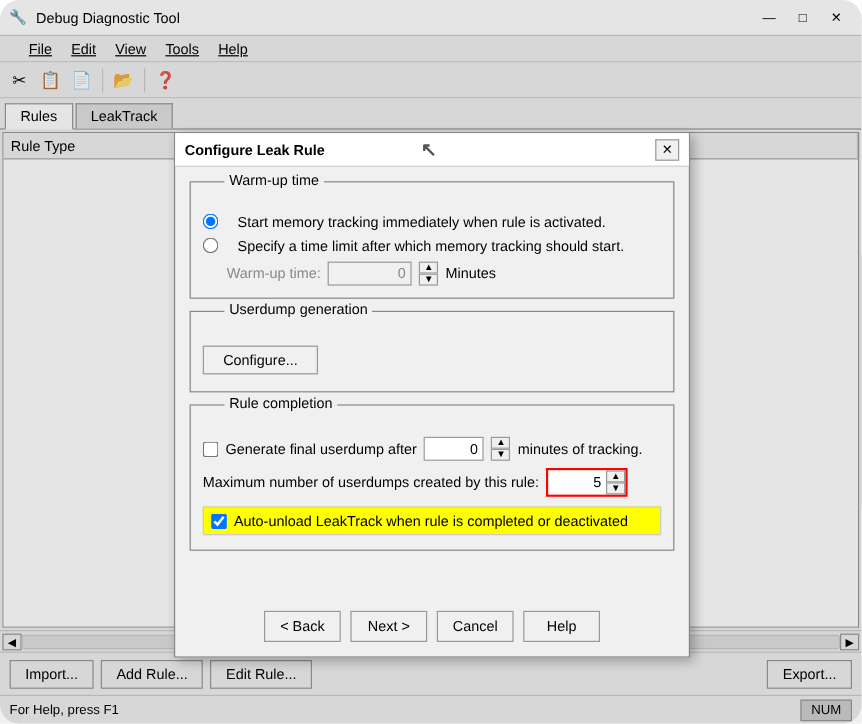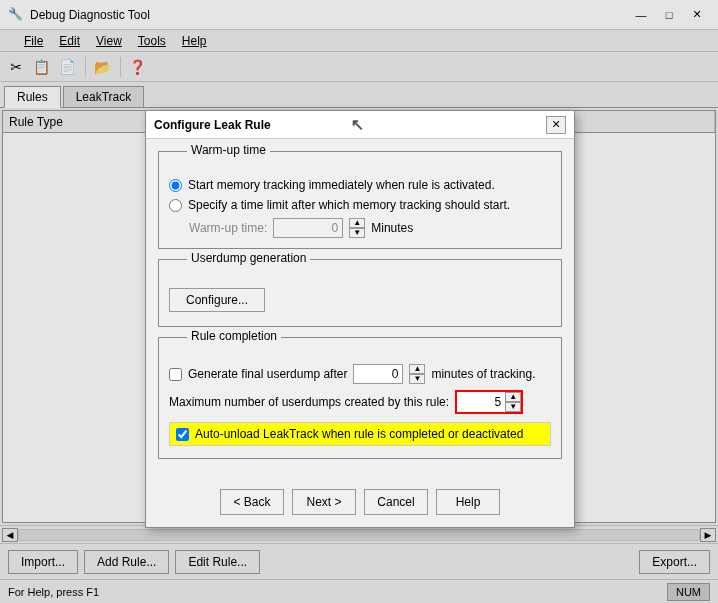--- a/index.html
+++ b/index.html
@@ -38,33 +38,33 @@
     
     .bottom-toolbar { background: #f0f0f0; height: 36px; border-top: 1px solid #ccc; display: flex; align-items: center; padding: 0 8px; gap: 6px; }
     .bottom-btn { height: 24px; padding: 0 12px; border: 1px solid #999; background: #f0f0f0; cursor: pointer; font-size: 12px; }
     .bottom-btn-right { margin-left: auto; }
 
     
     .scroll-area { background: #f0f0f0; height: 18px; border-top: 1px solid #ccc; display: flex; align-items: center; padding: 0 2px; }
     .scroll-track { flex: 1; height: 12px; background: #e0e0e0; border: 1px solid #ccc; border-radius: 2px; }
 
     
-    .modal-overlay { position: fixed; top: 0; left: 0; width: 718px; height: 603px; background: rgba(0,0,0,0.1); z-index: 100; display: flex; justify-content: center; align-items: center; }
+    .modal-overlay { position: fixed; top: 0; left: 0; width: 718px; height: 603px; background: rgba(0,0,0,0.1); z-index: 100; display: flex; justify-content: center; align-items: center; border-radius: 16px; }
 
     
     .dialog { background: #f0f0f0; border: 1px solid #888; box-shadow: 3px 3px 10px rgba(0,0,0,0.3); width: 430px; position: absolute; top: 110px; left: 145px; }
     .dialog-title { background: #fff; border-bottom: 1px solid #ccc; height: 28px; display: flex; align-items: center; padding: 0 8px; font-size: 12px; font-weight: bold; }
     .dialog-close { margin-left: auto; width: 20px; height: 18px; border: 1px solid #999; background: #f0f0f0; cursor: pointer; display: flex; align-items: center; justify-content: center; font-size: 11px; }
     .dialog-body { padding: 12px; }
 
     
     .group { border: 1px solid #888; margin-bottom: 10px; padding: 6px 10px 10px; }
     .group-title { font-size: 12px; margin-left: 18px; padding: 0 4px; background: #f0f0f0; position: relative; top: -15px; margin-bottom: -10px; display: inline-block; }
 
-    .radio-row { display: flex; align-items: flex-end; margin: 6px 0; gap: 6px; font-size: 12px; cursor: pointer; }
+    .radio-row { display: flex; align-items: flex-start; margin: 6px 0; gap: 16px; font-size: 12px; cursor: pointer; }
     .radio-row input[type=radio] { margin: 0; }
 
     .warmup-row { display: flex; align-items: center; gap: 6px; margin-top: 6px; padding-left: 20px; }
     .warmup-label { font-size: 12px; color: #888; }
     .warmup-input { width: 70px; height: 20px; border: 1px solid #999; background: #f0f0f0; color: #888; padding: 0 4px; font-size: 12px; text-align: right; }
     .spin-btn { display: flex; flex-direction: column; }
     .spin-up, .spin-down { width: 16px; height: 10px; border: 1px solid #999; background: #f0f0f0; display: flex; align-items: center; justify-content: center; font-size: 8px; cursor: pointer; line-height: 1; }
 
     .configure-btn { height: 24px; padding: 0 16px; border: 1px solid #999; background: #f0f0f0; cursor: pointer; font-size: 12px; margin: 4px 0; }
 
@@ -72,21 +72,21 @@
     .completion-checkbox { margin: 0; }
     .completion-input { width: 50px; height: 20px; border: 1px solid #999; background: #fff; padding: 0 4px; font-size: 12px; text-align: right; }
     .max-row { display: flex; align-items: center; gap: 6px; margin: 6px 0; font-size: 12px; }
     .max-input-wrap { display: flex; align-items: center; border: 2px solid #ff0000; background: #fff; }
     .max-input { width: 48px; height: 20px; border: none; outline: none; padding: 0 4px; font-size: 12px; text-align: right; background: #fff; }
 
     .auto-unload-row { display: flex; align-items: center; gap: 6px; margin: 8px 0 2px; font-size: 12px; background: #ffff00; padding: 4px 6px; border: 1px solid #ccc; }
 
     
     .dialog-buttons { display: flex; justify-content: center; gap: 8px; padding: 8px 12px 12px; }
-    .dlg-btn { height: 26px; min-width: 64px; border: 1px solid #999; background: #f0f0f0; cursor: pointer; font-size: 12px; }
+    .dlg-btn { height: 26px; min-width: 64px; border: 1px solid #999; background: #f0f0f0; cursor: pointer; font-size: 12px; margin-top: 20px; }
 
     .app-window { display: flex; flex-direction: column; height: 603px; }
     .main-section { flex: 1; display: flex; flex-direction: column; background: #fff; border: 1px solid #999; margin: 2px; }
   </style>
 </head>
 <body>
 
 <div class="app-window">
 
   <div class="title-bar">

